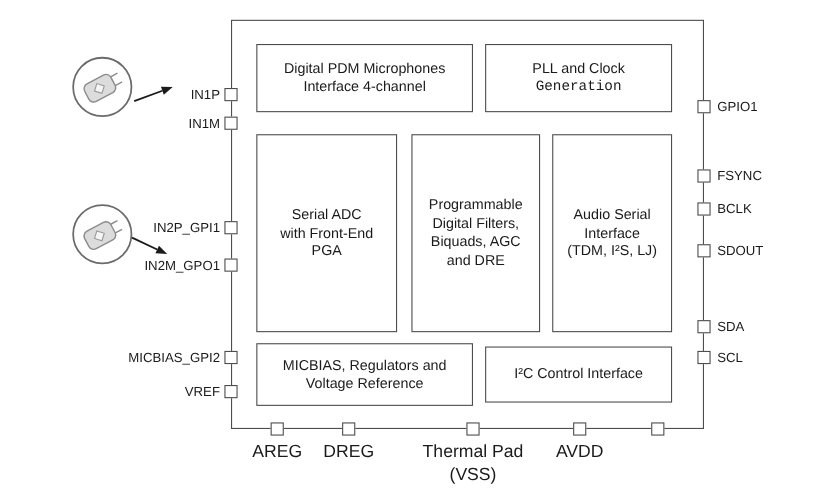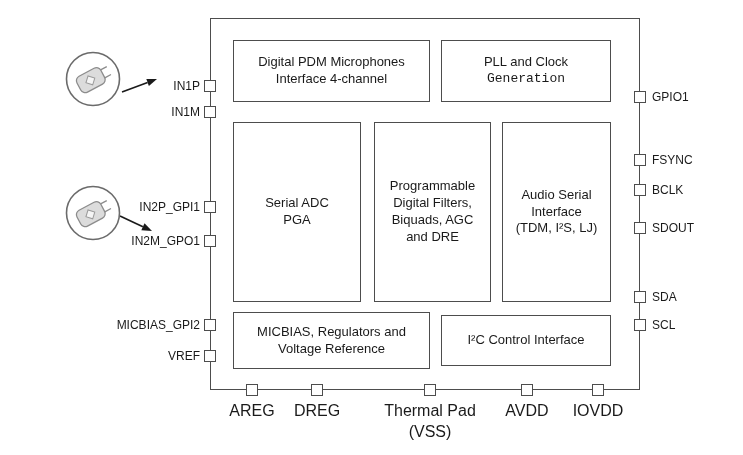--- a/index.html
+++ b/index.html
@@ -66,20 +66,21 @@
       <span style="display: block;">Interface 4-channel</span>
     </div>
 
   <div class="block" style="left:441px; top:40px;  width:170px; height:62px;">
       <span style="display: block;">PLL and Clock</span>
       <span style="display: block; font-family: Liberation Mono, monospace;">Generation</span>
     </div>
 
   <div class="block" style="left:233px; top:122px; width:128px; height:180px;">
       <span style="display: block;">Serial ADC</span>
+      <span style="display: block;">with Front-End</span>
       <span style="display: block;">PGA</span>
     </div>
 
   <div class="block" style="left:374px; top:122px; width:117px; height:180px;">
       <span style="display: block;">Programmable</span>
       <span style="display: block;">Digital Filters,</span>
       <span style="display: block;">Biquads, AGC</span>
       <span style="display: block;">and DRE</span>
     </div>
 
@@ -149,17 +150,14 @@
       <span style="display: block;">Thermal Pad</span>
       <span style="display: block;">(VSS)</span>
     </div>
 
   <div class="pin-square" style="left:521px; top:384px"></div>
   <div class="bottom-label" style="left:467px; top:401px">
       <span style="display: block;">AVDD</span>
     </div>
 
   <div class="pin-square" style="left:592px; top:384px"></div>
-  <div class="bottom-label" style="left:538px; top:401px">
-      <span style="display: block;">IOVDD</span>
-    </div>
 
 </div>
 
 </body></html>

